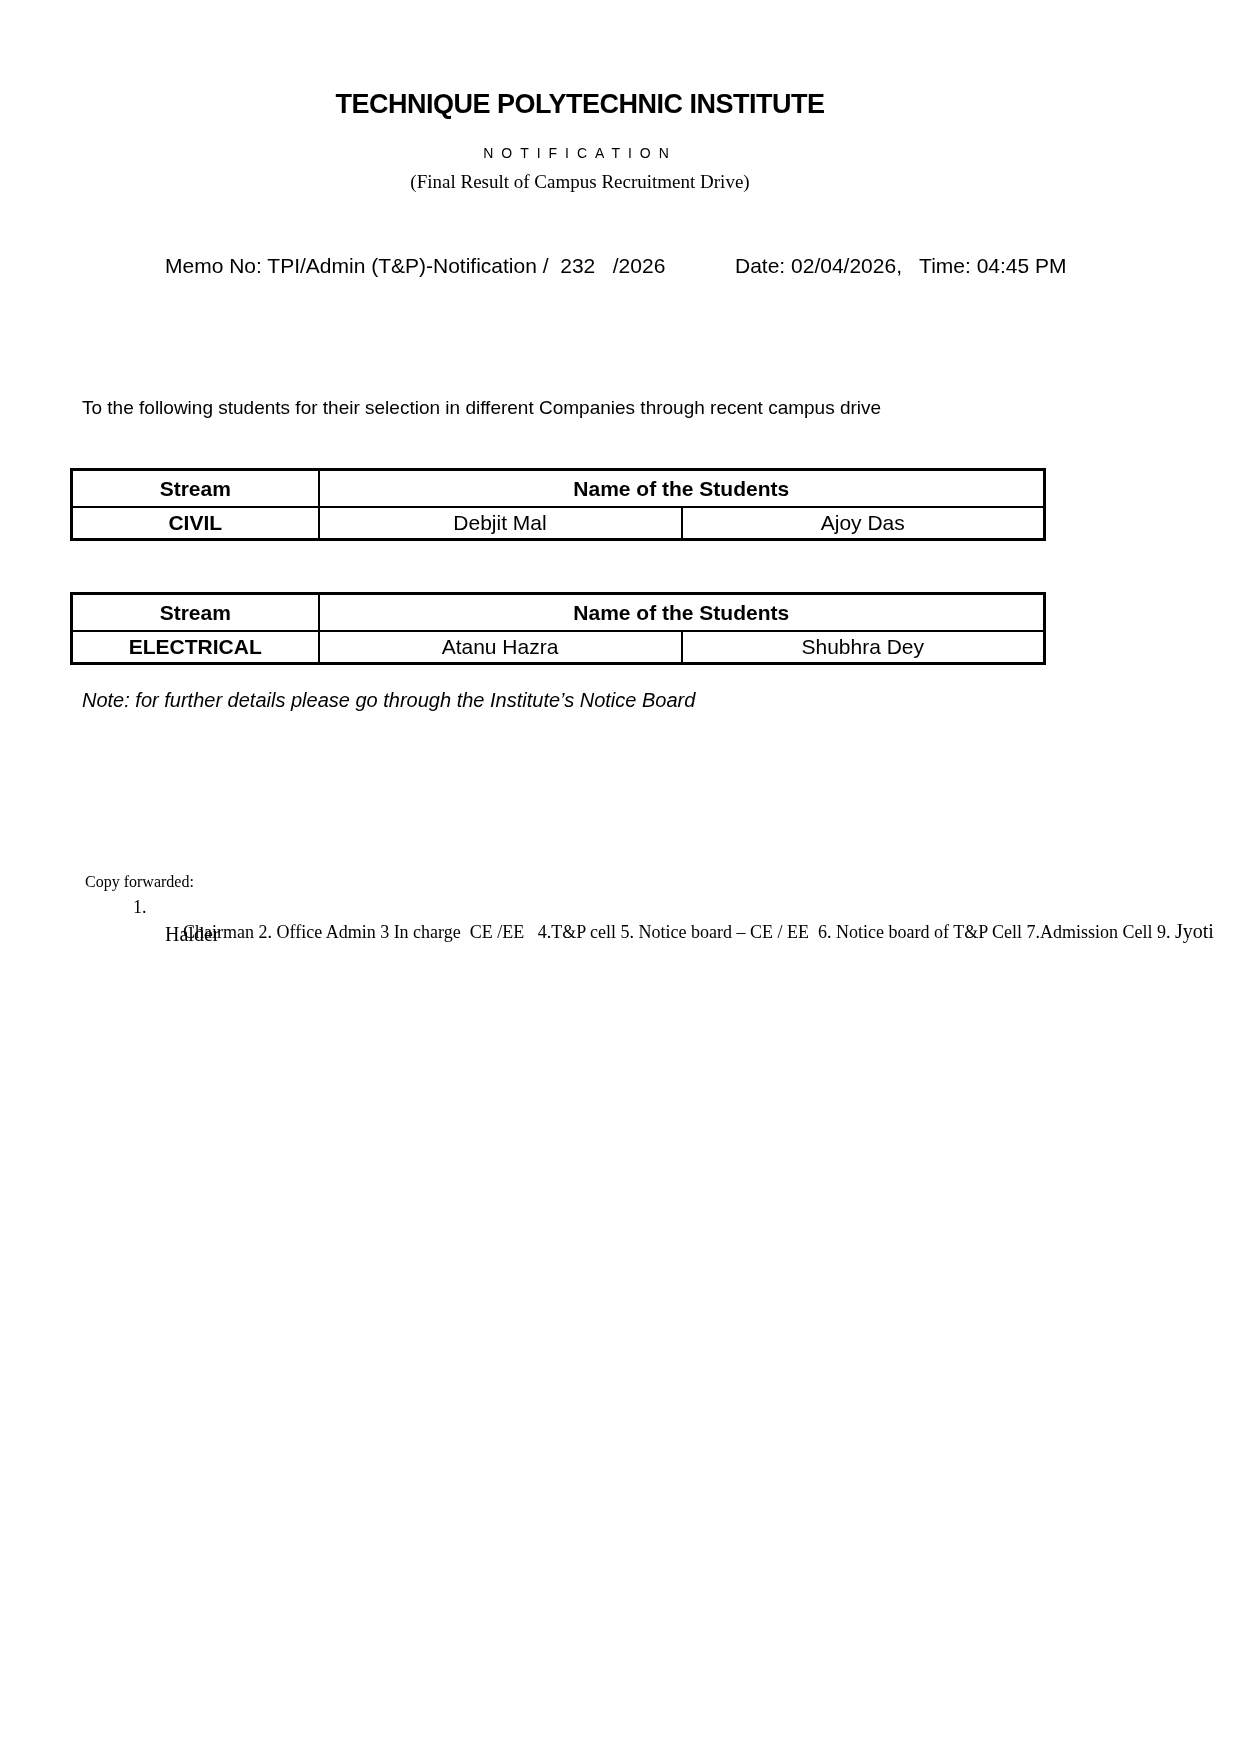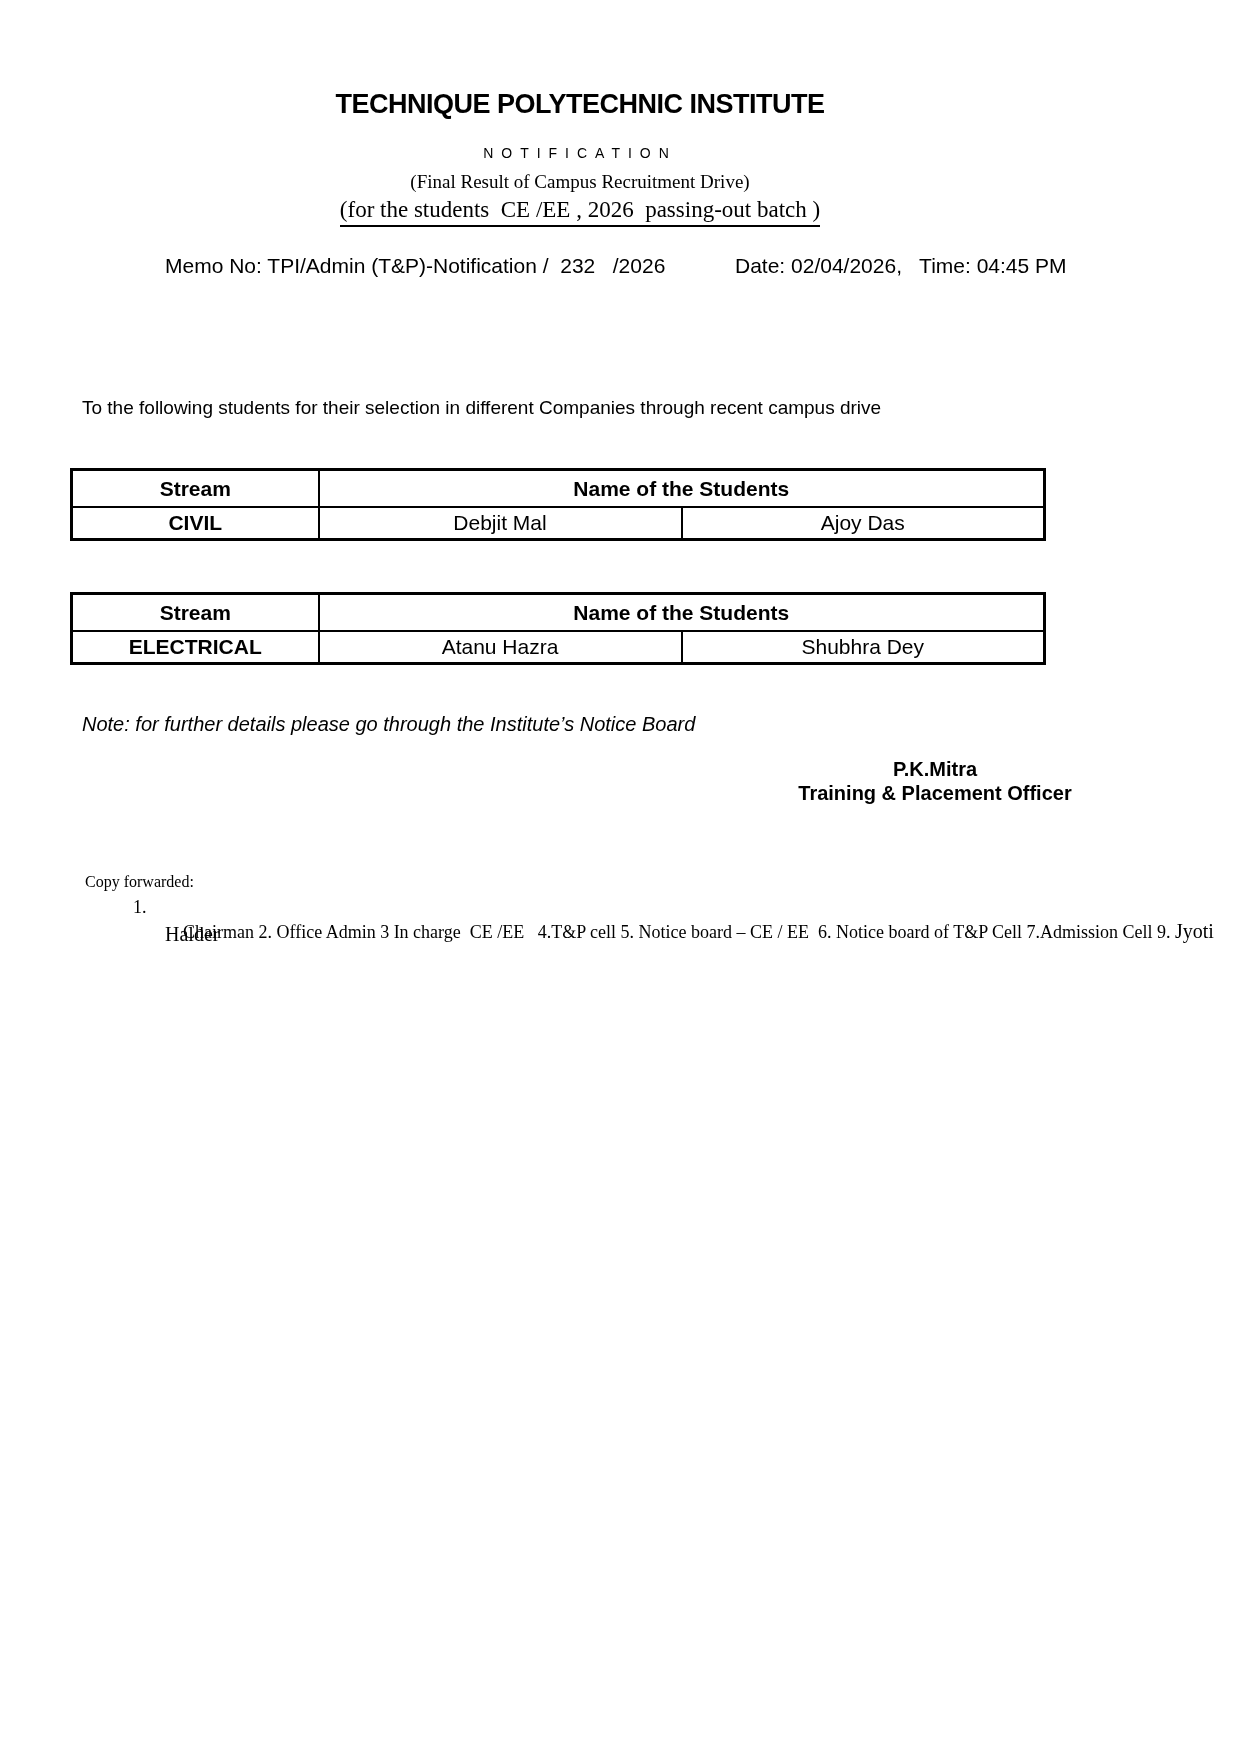--- a/index.html
+++ b/index.html
@@ -56,23 +56,20 @@
 
 <div class="page">
 
   <div class="abs centered title-line sans" style="top:88px;">TECHNIQUE POLYTECHNIC INSTITUTE</div>
 
 
   <div class="abs centered notif-line sans" style="top:145px;">NOTIFICATION</div>
 
   <div class="abs centered sub1-line serif" style="top:171px;">(Final Result of Campus Recruitment Drive)</div>
 
-  <div class="abs centered sub2-wrap serif" style="top:196px;">
-    <span class="sub2-inner pre">(for the students  CE /EE , 2026  passing-out batch )</span>
-  </div>
 
   <div class="abs memo-line pre sans" style="top:253px;left:165px;">Memo No: TPI/Admin (T&amp;P)-Notification /  232   /2026</div>
 
   <div class="abs memo-line pre sans" style="top:253px;left:735px;">Date: 02/04/2026,   Time: 04:45 PM</div>
 
 
   <div class="abs intro-line sans" style="top:397px;left:82px;">To the following students for their selection in different Companies through recent campus drive</div>
 
   <table class="result abs" style="top:468px;left:70px;">
     <colgroup>
@@ -105,26 +102,22 @@
       <th colspan="2">Name of the Students</th>
     </tr>
     <tr>
       <td class="stream-cell">ELECTRICAL</td>
       <td>Atanu Hazra</td>
       <td>Shubhra Dey</td>
     </tr>
   </tbody>
     </table>
 
-  <div class="abs note-line sans" style="top:712px;left:82px;">Note: for further details please go through the Institute’s Notice Board</div>
+  <div class="abs note-line sans" style="top:688px;left:82px;">Note: for further details please go through the Institute’s Notice Board</div>
 
-  <div class="abs sig-block sans" style="top:757px;">
-    <div>P.K.Mitra</div>
-    <div>Training &amp; Placement Officer</div>
-  </div>
 
   <div class="abs copy-line" style="top:872px;left:85px;">Copy forwarded:</div>
 
   <div class="abs list-num" style="top:897px;left:133px;">1.</div>
 
   <div class="abs list-text pre" style="top:897px;left:165px;">
     <span>Chairman 2. Office Admin 3 In charge  CE /EE   4.T&amp;P cell 5. Notice board – CE / EE  6. Notice board of T&amp;P Cell 7.Admission Cell 9. </span><span class="list-big">Jyoti</span>
   </div>
 
   <div class="abs list-text list-big" style="top:922px;left:165px;">Halder</div>

